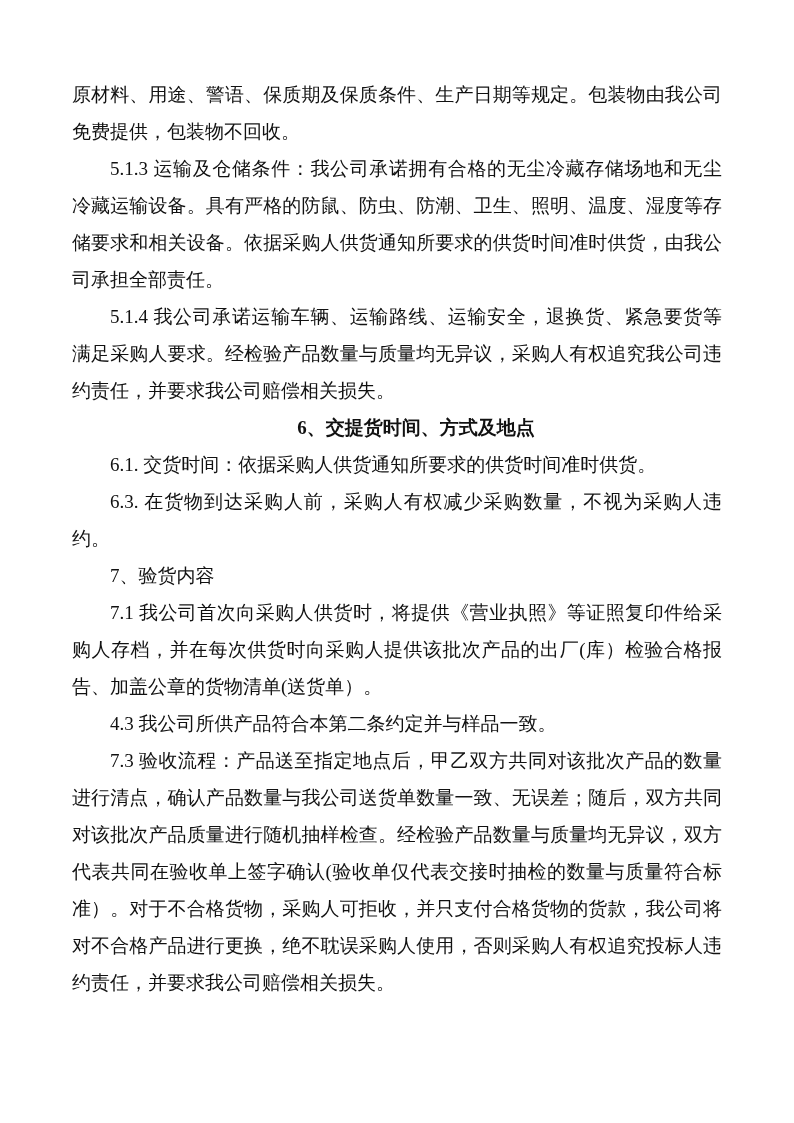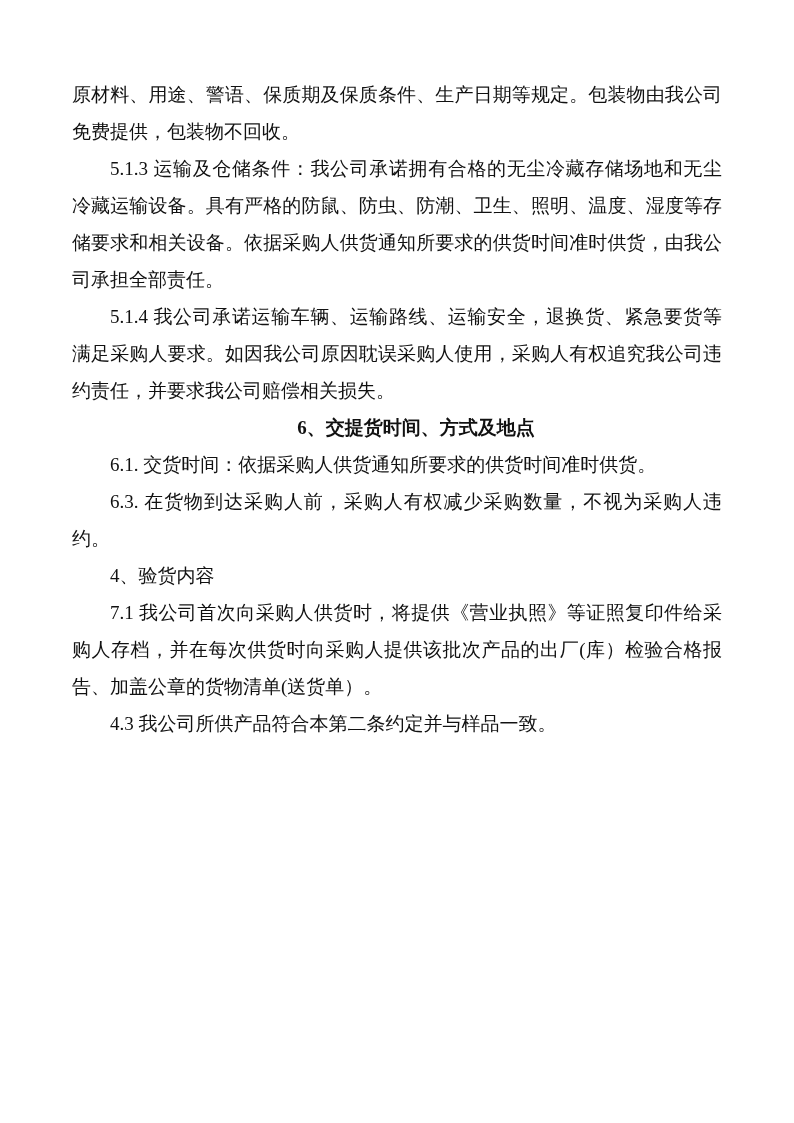--- a/index.html
+++ b/index.html
@@ -35,20 +35,21 @@
     font-weight: bold;
     text-align: center;
   }
 </style>
 </head>
 <body>
 
 <div class="page">
   <p class="para no-indent">原材料、用途、警语、保质期及保质条件、生产日期等规定。包装物由我公司免费提供，包装物不回收。</p>
   <p class="para">5.1.3 运输及仓储条件：我公司承诺拥有合格的无尘冷藏存储场地和无尘冷藏运输设备。具有严格的防鼠、防虫、防潮、卫生、照明、温度、湿度等存储要求和相关设备。依据采购人供货通知所要求的供货时间准时供货，由我公司承担全部责任。</p>
-  <p class="para">5.1.4 我公司承诺运输车辆、运输路线、运输安全，退换货、紧急要货等满足采购人要求。如因我公司原因耽误采购人使用，采购人有权追究我公司违约责任，并要求我公司赔偿相关损失。</p>
+  <p class="para">5.1.4 我公司承诺运输车辆、运输路线、运输安全，退换货、紧急要货等满足采购人要求。经检验产品数量与质量均无异议，采购人有权追究我公司违约责任，并要求我公司赔偿相关损失。</p>
   <p class="para heading">6、交提货时间、方式及地点</p>
   <p class="para">6.1. 交货时间：依据采购人供货通知所要求的供货时间准时供货。</p>
   <p class="para">6.3. 在货物到达采购人前，采购人有权减少采购数量，不视为采购人违约。</p>
-  <p class="para">4、验货内容</p>
+  <p class="para">7、验货内容</p>
   <p class="para">7.1 我公司首次向采购人供货时，将提供《营业执照》等证照复印件给采购人存档，并在每次供货时向采购人提供该批次产品的出厂(库）检验合格报告、加盖公章的货物清单(送货单）。</p>
   <p class="para">4.3 我公司所供产品符合本第二条约定并与样品一致。</p>
+  <p class="para">7.3 验收流程：产品送至指定地点后，甲乙双方共同对该批次产品的数量进行清点，确认产品数量与我公司送货单数量一致、无误差；随后，双方共同对该批次产品质量进行随机抽样检查。经检验产品数量与质量均无异议，双方代表共同在验收单上签字确认(验收单仅代表交接时抽检的数量与质量符合标准）。对于不合格货物，采购人可拒收，并只支付合格货物的货款，我公司将对不合格产品进行更换，绝不耽误采购人使用，否则采购人有权追究投标人违约责任，并要求我公司赔偿相关损失。</p>
 </div>
 
 </body></html>

